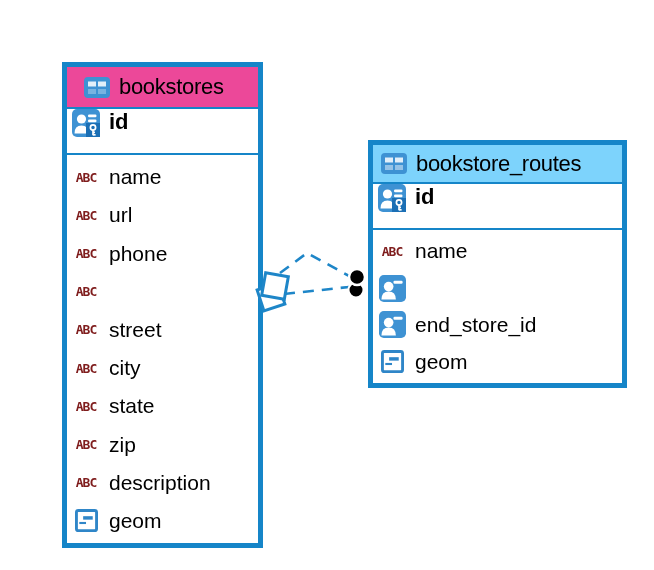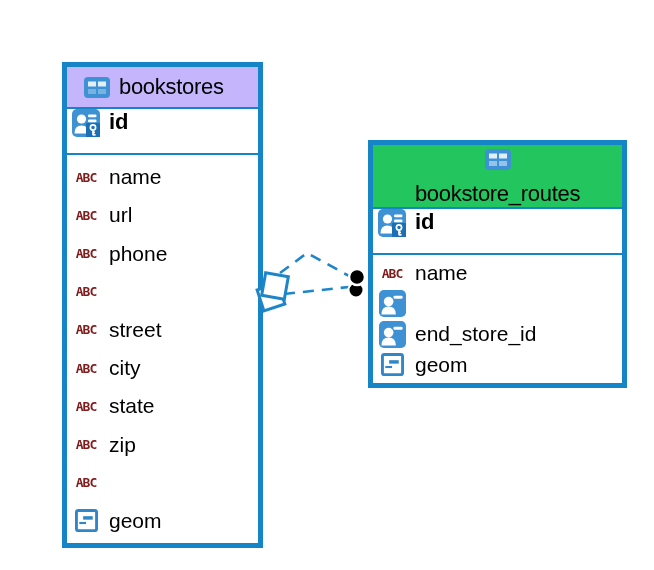--- a/index.html
+++ b/index.html
@@ -12,22 +12,22 @@
     position:absolute;box-sizing:border-box;background:#fff;
     border:5px solid #1585C8;display:flex;flex-direction:column;z-index:1;
   }
   .er-table.bookstores{left:62px;top:62px;width:201px;height:486px;}
   .er-table.routes{left:368px;top:140px;width:259px;height:248px;}
   .tbl-header{
     display:flex;align-items:center;gap:8px;padding:0 7px;
     flex:0 0 40px;border-bottom:2px solid #1585C8;
   }
   .routes .tbl-header{flex-basis:37px;}
-  .tbl-header.orange{background:#c4b5fd;padding-left:16px;}
-  .tbl-header.gray{background:#22c55e;flex-direction:column;}
+  .tbl-header.orange{background:#ec4899;padding-left:16px;}
+  .tbl-header.gray{background:#7dd3fc;}
   .tbl-title{font-size:22px;letter-spacing:-0.3px;white-space:nowrap;}
   .pk-row{
     display:flex;align-items:flex-start;gap:9px;padding:0 5px;
     flex:0 0 44px;border-bottom:2px solid #1585C8;
     font-weight:bold;font-size:22px;
   }
   .cols{flex:1;display:flex;flex-direction:column;padding:3px 0;}
   .col-row{flex:1;display:flex;align-items:center;gap:9px;padding:0 5px;font-size:21px;white-space:nowrap;}
   .icon-slot{flex:0 0 28px;display:flex;align-items:center;justify-content:center;}
   .abc-glyph{
@@ -101,20 +101,21 @@
       <div class="col-row">
         <span class="icon-slot abc-glyph">ABC</span>
         <span>state</span>
       </div>
       <div class="col-row">
         <span class="icon-slot abc-glyph">ABC</span>
         <span>zip</span>
       </div>
       <div class="col-row">
         <span class="icon-slot abc-glyph">ABC</span>
+        <span>description</span>
       </div>
       <div class="col-row">
         <span class="icon-slot">
           <svg width="23" height="23" viewBox="0 0 24 24">
             <rect x="1.5" y="1.5" width="21" height="21" rx="2" fill="#fff" stroke="#2F86C8" stroke-width="3"></rect>
             <rect x="8.5" y="7.5" width="10" height="3.6" fill="#2F86C8"></rect>
             <rect x="4.5" y="13.5" width="7" height="2.2" fill="#2F86C8"></rect>
           </svg>
         </span>
         <span>geom</span>

